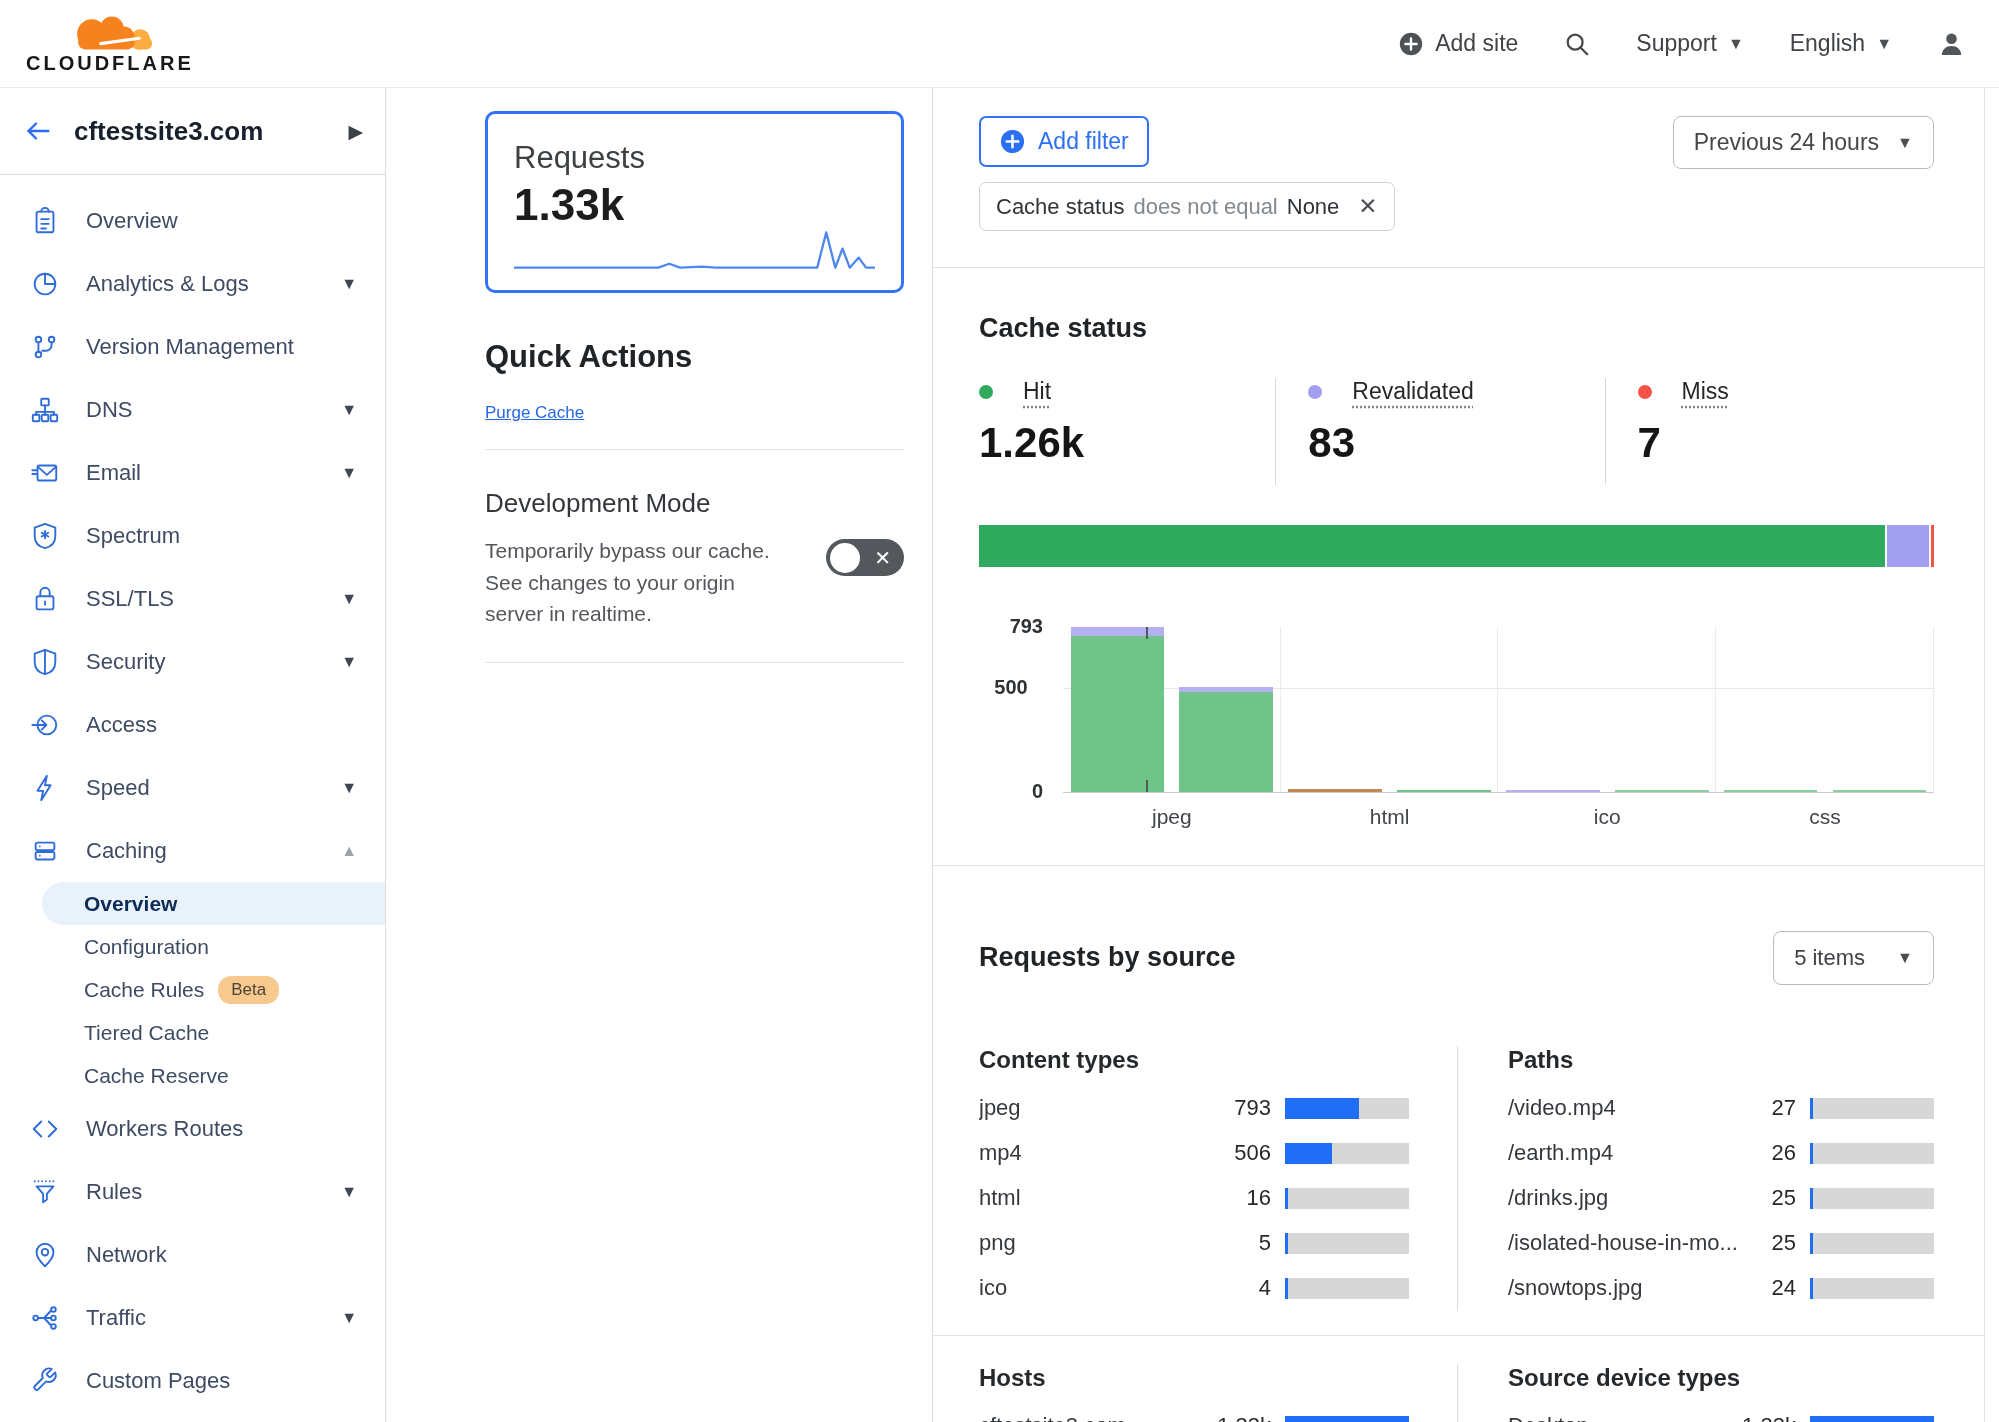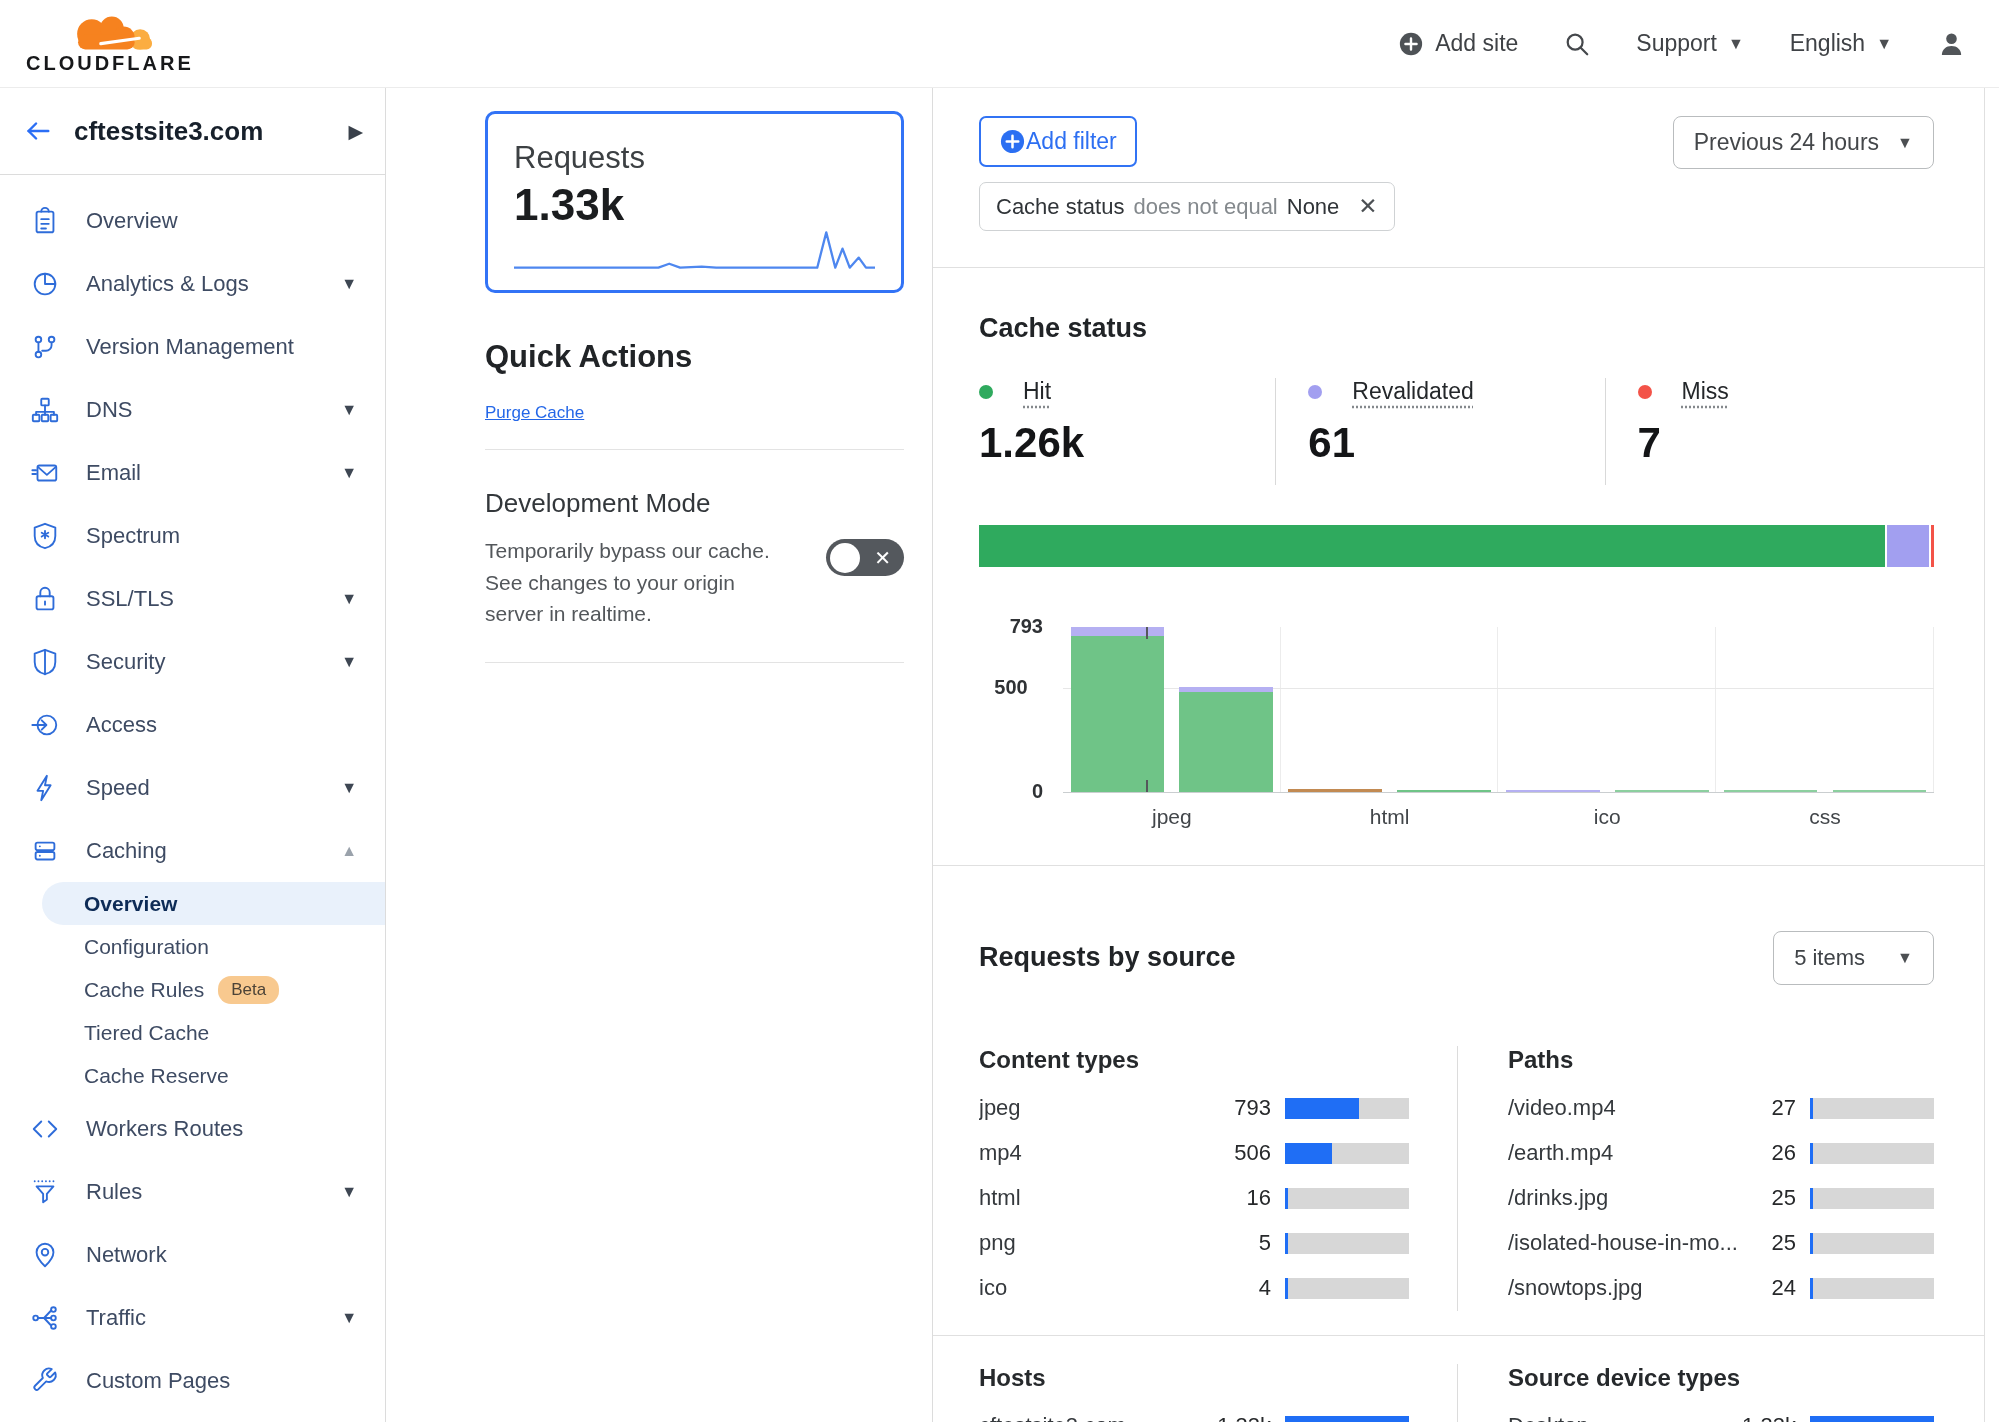--- a/index.html
+++ b/index.html
@@ -59,21 +59,21 @@
   .dev-desc{font-size:21px;color:#53575b;line-height:1.5;width:300px;}
   .toggle{width:78px;height:37px;background:#54585d;border-radius:19px;position:relative;
           margin-left:auto;cursor:pointer;flex:none;margin-top:4px;}
   .knob{position:absolute;left:4px;top:3.5px;width:30px;height:30px;background:#fff;border-radius:50%;}
   .tx{position:absolute;right:13px;top:50%;transform:translateY(-52%);color:#fff;font-size:20px;}
 
   
   .right{flex:1;box-sizing:border-box;padding:28px 68px 0 46px;position:relative;}
   .right::after{content:'';position:absolute;top:0;bottom:0;right:17px;width:1px;background:#e0e0e0;}
   .filter-row{display:flex;align-items:flex-start;}
-  .add-filter{display:inline-flex;align-items:center;border:2px solid #3173f4;
+  .add-filter{display:inline-flex;align-items:center;gap:12px;border:2px solid #3173f4;
               color:#2d6ff2;font-size:23px;border-radius:7px;padding:10px 18px;background:#fff;cursor:pointer;}
   .time-select{margin-left:auto;display:flex;align-items:center;gap:18px;border:1.5px solid #b9bcbe;
                border-radius:8px;padding:12px 20px;font-size:23px;color:#44474a;cursor:pointer;}
   .chip-row{margin-top:13px;}
   .chip{display:inline-flex;align-items:center;gap:9px;border:1.5px solid #cfd2d4;border-radius:7px;
         padding:10px 16px;font-size:22px;background:#fff;}
   .chip-field,.chip-val{color:#303438;}
   .chip-op{color:#84898d;}
   .chip-x{margin-left:10px;font-size:23px;color:#4c5054;cursor:pointer;}
   .bleed{height:1px;background:#e0e0e0;margin:36px -51px 0 -46px;}
@@ -415,21 +415,21 @@
             <span class="dot" style="background: rgb(47, 170, 94);"></span>
             <span class="stat-label">Hit</span>
           </div>
           <div class="stat-value">1.26k</div>
         </div>
         <div class="stat">
           <div class="stat-top">
             <span class="dot" style="background: rgb(162, 159, 240);"></span>
             <span class="stat-label">Revalidated</span>
           </div>
-          <div class="stat-value">61</div>
+          <div class="stat-value">83</div>
         </div>
         <div class="stat">
           <div class="stat-top">
             <span class="dot" style="background: rgb(243, 83, 72);"></span>
             <span class="stat-label">Miss</span>
           </div>
           <div class="stat-value">7</div>
         </div>
       </div>
 

